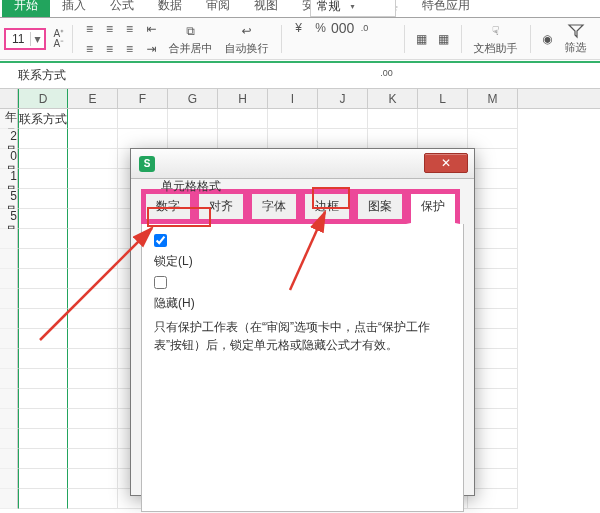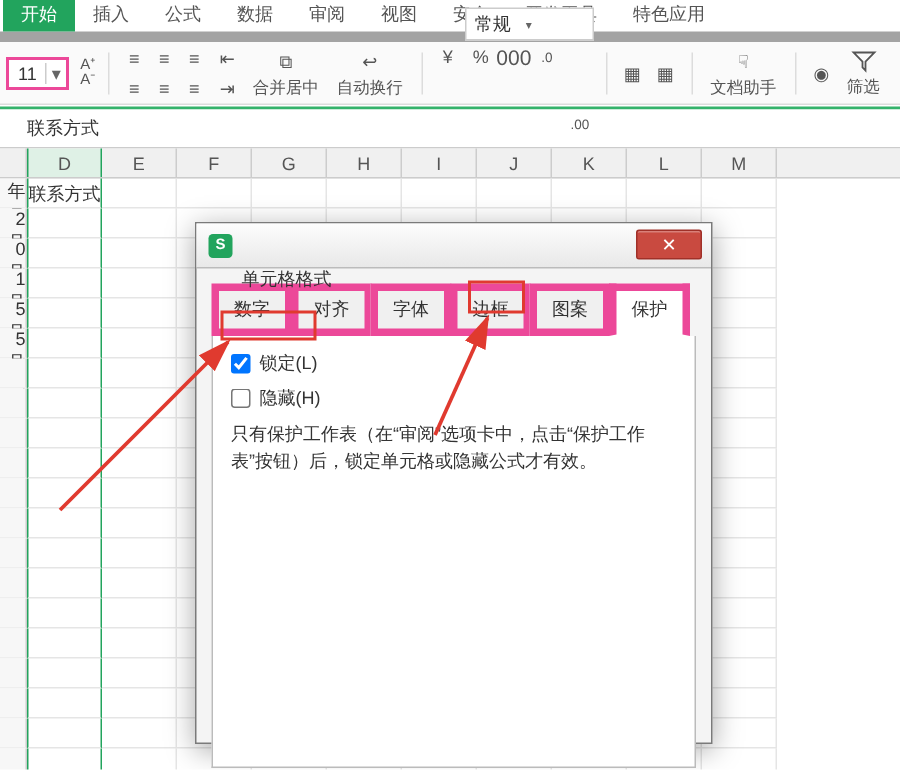--- a/index.html
+++ b/index.html
@@ -1,19 +1,19 @@
 <!DOCTYPE html>
 <html><head>
 <meta charset="utf-8">
 <style>
   * { box-sizing: border-box; margin:0; padding:0; font-family: "Microsoft YaHei", Arial, sans-serif; }
   body { width:600px; height:513px; overflow:hidden; background:#fff; position:relative; font-size:12px; color:#333; }
 
   
-  .ribbon-tabs { display:flex; align-items:flex-end; height:28px; background:#fff; padding-left:2px; border-bottom:7px solid #a3a3a3; }
+  .ribbon-tabs { display:flex; align-items:flex-end; height:18px; background:#fff; padding-left:2px; border-bottom:1px solid #a3a3a3; }
   .ribbon-tabs .tab { padding:4px 12px 3px; cursor:pointer; color:#555; }
   .ribbon-tabs .tab.active { background:#22a45d; color:#fff; border-radius:2px 2px 0 0; }
 
   
   .ribbon-toolbar { display:flex; align-items:center; height:42px; background:#fafafa; border-bottom:1px solid #dcdcdc; padding:0 4px; gap:4px; }
   .tb-divider { width:1px; height:28px; background:#dcdcdc; margin:0 4px; }
   .font-size-box { display:flex; align-items:center; border:2px solid #ec4899; background:#fff; height:22px; }
   .font-size-box span { padding:0 6px; }
   .font-size-box .dd { border-left:1px solid #ccc; padding:0 3px; color:#666; }
   .sup-btns { display:flex; flex-direction:column; margin-left:4px; line-height:10px; }
@@ -49,21 +49,21 @@
   
   .dialog { position:absolute; left:130px; top:148px; width:345px; height:348px; background:#f4f4f4; border:1px solid #7a7a7a; box-shadow:0 4px 18px rgba(0,0,0,.35); }
   .dlg-title { display:flex; align-items:center; height:30px; background:linear-gradient(#fdfdfd,#e8e8e8); border-bottom:1px solid #bbb; padding:0 8px; gap:6px; position:relative; }
   .dlg-title .logo { width:16px; height:16px; background:#22a45d; border-radius:3px; display:flex; align-items:center; justify-content:center; color:#fff; font-size:10px; font-weight:bold;}
   .dlg-title .ttl { color:#333;margin-top:45px; }
   .dlg-close { position:absolute; right:6px; top:4px; width:44px; height:20px; background:#c94a40; border:1px solid #a03028; border-radius:2px; display:flex; align-items:center; justify-content:center; color:#fff; cursor:pointer; box-shadow:inset 0 1px 0 rgba(255,255,255,.3);}
   .dlg-tabs { display:flex; margin:10px 10px 0 10px; }
   .dlg-tabs .dtab { padding:4px 10px; border:5px solid #ec4899; background:#f0f0f0; margin-right:-1px; cursor:pointer; color:#333; }
   .dlg-tabs .dtab.active { background:#fff; border-bottom:1px solid #fff; }
   .dlg-body { margin:0 10px 10px 10px; border:1px solid #bbb; border-top:none; background:#fff; height:288px; padding:10px 12px; position:relative; }
-  .chk-row { display:flex; align-items:center; gap:6px; margin-bottom:6px; }
+  .chk-row { display:flex; gap:6px; margin-bottom:6px;flex-direction:column; }
   .chk-row input { width:13px; height:13px; }
   .hint-text { margin-top:6px; color:#333; line-height:1.5; }
 
   
   .redbox { position:absolute; border:2px solid #e03a2f; pointer-events:none; }
 
   
   .arrow-svg { position:absolute; pointer-events:none; }
 
   .truncate-right { direction:rtl; }

